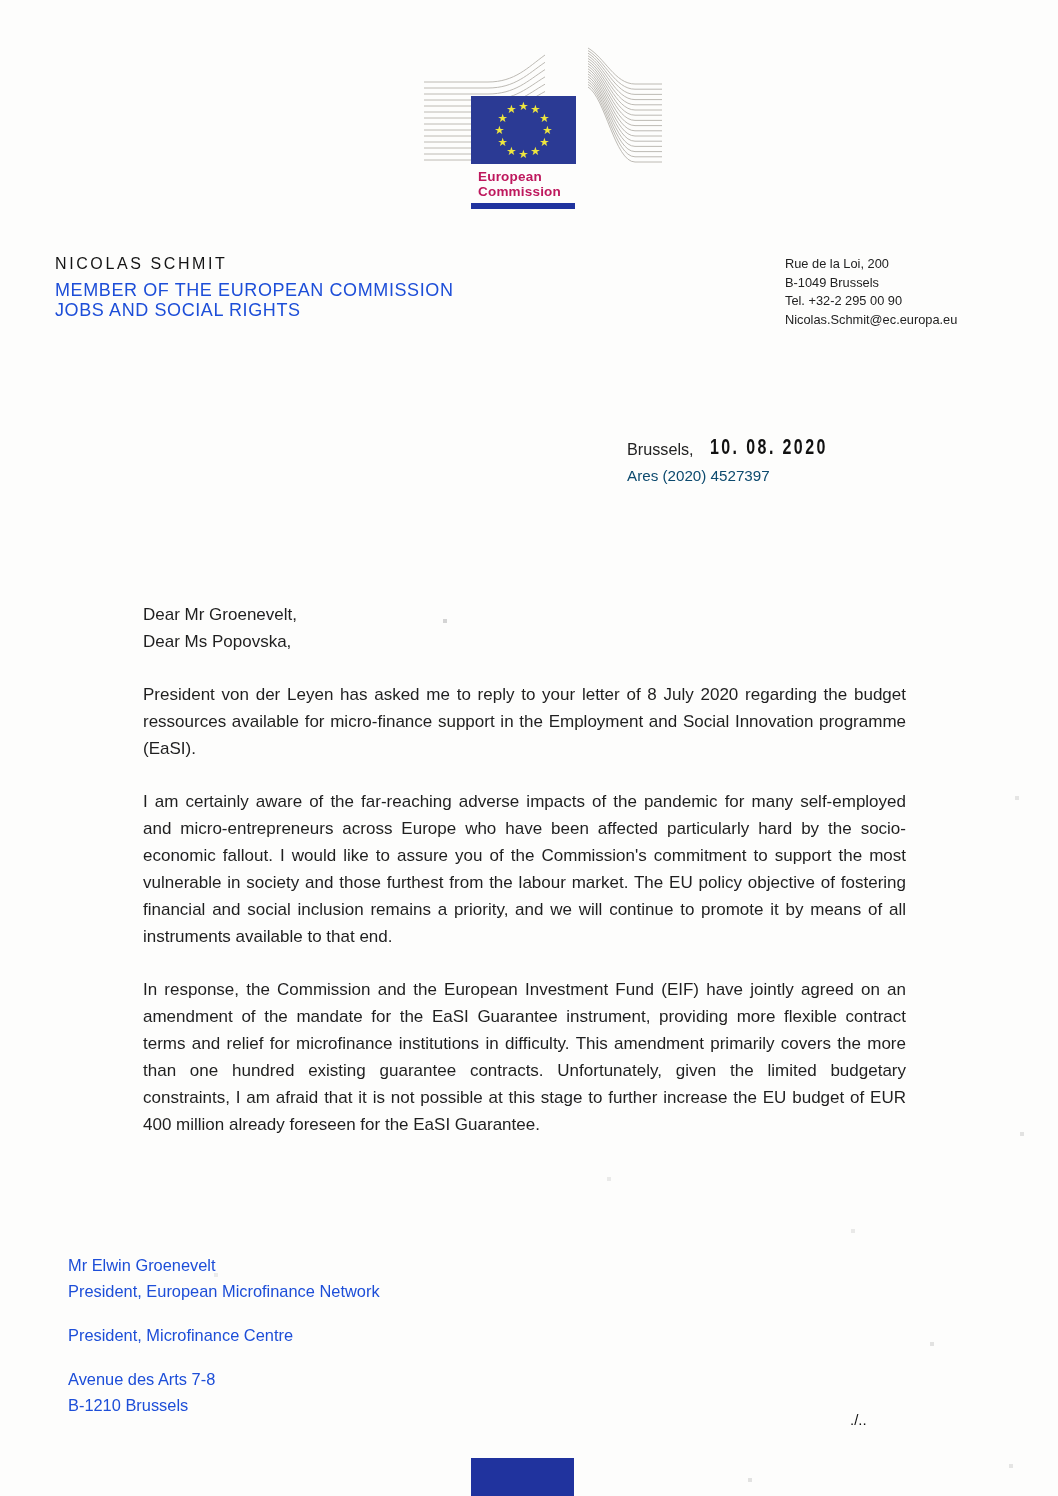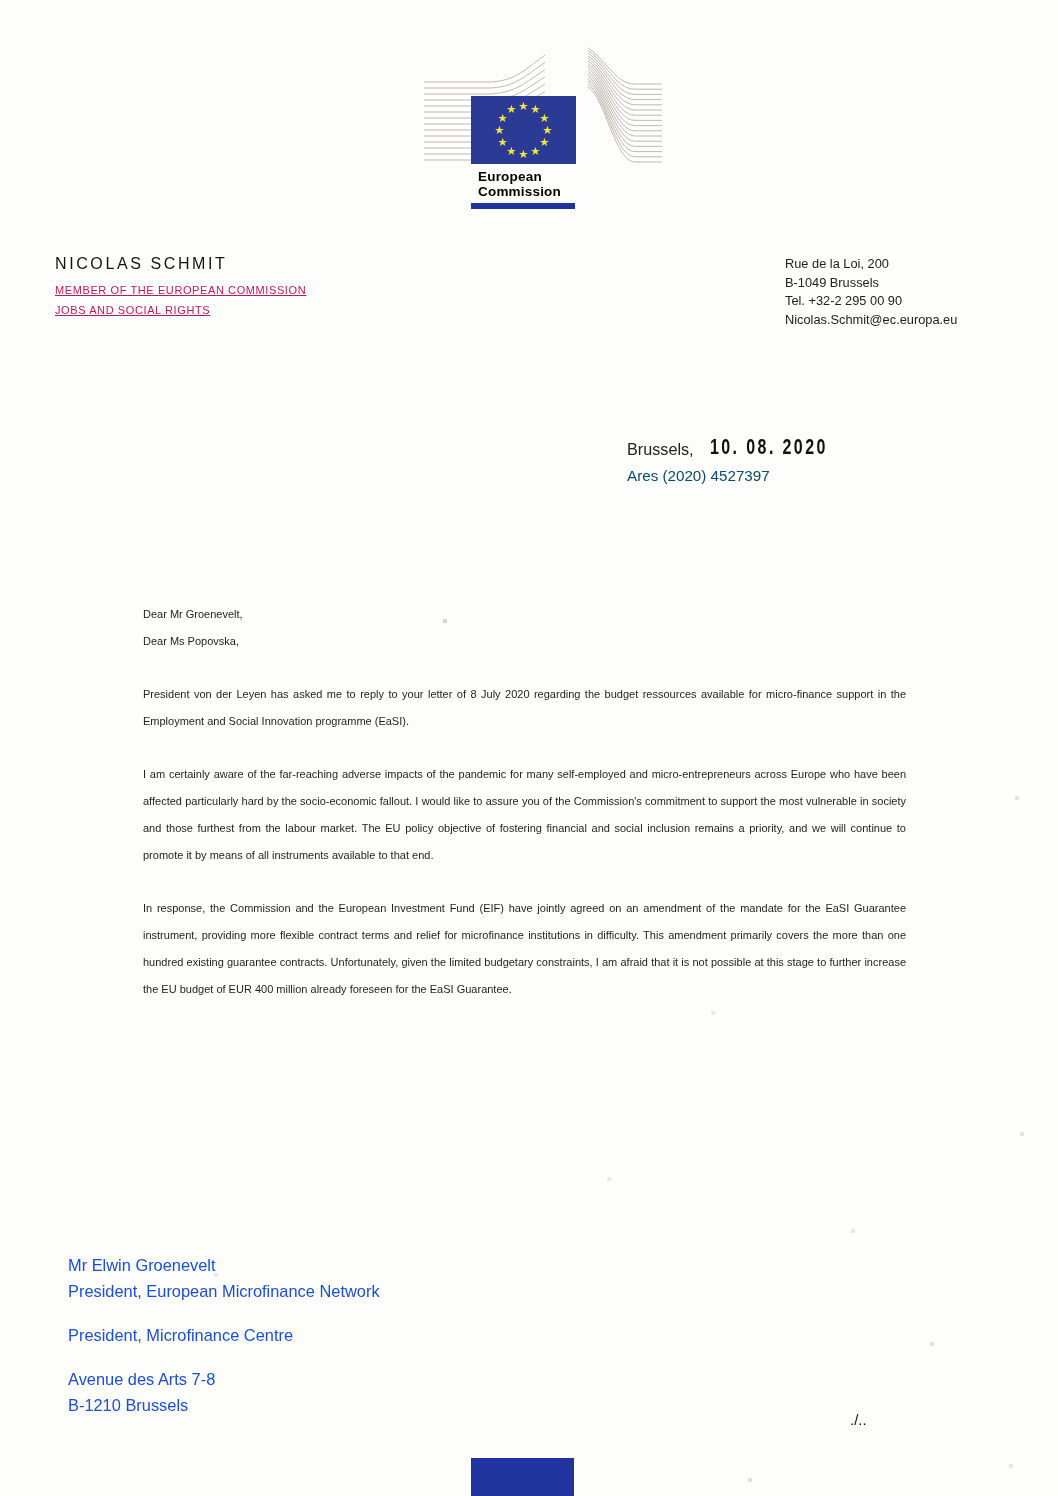--- a/index.html
+++ b/index.html
@@ -15,44 +15,44 @@
   
   .header-waves{position:absolute;left:420px;top:40px;width:245px;height:132px;}
   .header-waves path{fill:none;stroke:#b5b2ac;stroke-width:.9;}
   .flag{position:absolute;left:471px;top:96px;width:105px;height:68px;}
   .flag svg{display:block;width:100%;height:100%;}
   .flag rect{fill:var(--eu_blue,#2b3a94);}
   #stars text{fill:var(--star_yellow,#efe63e);font:11.5px "DejaVu Sans",sans-serif;}
   .logo-text{
     position:absolute;left:478px;top:169px;
     font-size:13.5px;font-weight:700;line-height:15px;
-    letter-spacing:.2px;color:#000000;
+    letter-spacing:.2px;color:#be185d;
   }
   .logo-bar{
     position:absolute;left:471px;top:203px;width:104px;height:5.5px;
     background:var(--bar_blue,#20339e);
   }
   
   .sender{position:absolute;left:55px;top:255px;}
   .sender-name{font-size:16px;font-weight:400;letter-spacing:2.6px;color:#141414;margin-bottom:7px;}
-  .sender-line{font-size:11px;letter-spacing:.6px;line-height:20px;color:#be185d;text-decoration:underline;}
+  .sender-line{font-size:18px;letter-spacing:.6px;line-height:20px;color:#1d4ed8;}
   .contact{position:absolute;left:785px;top:255px;font-size:12.8px;line-height:18.5px;color:#222;}
   
   .dateline{position:absolute;left:627px;top:437px;}
   .date-row{display:flex;align-items:baseline;font-size:16.2px;color:#222;}
   .date-stamp{
     display:inline-block;margin-left:16px;
     font-size:20px;font-weight:700;letter-spacing:3px;white-space:nowrap;
     transform:scaleX(.8) scaleY(1.12);transform-origin:left bottom;color:#111;
   }
   .ares-ref{margin-top:7px;font-size:15.2px;color:#0c4a6e;}
   
   .body-block{
     position:absolute;left:143px;top:601px;width:763px;
-    font-size:11px;line-height:27px;color:#1f1f1f;
+    font-size:17px;line-height:27px;color:#1f1f1f;
   }
   .body-block p{margin:0 0 26px 0;text-align:justify;}
   .body-block p.salutation{text-align:left;}
   
   .recipients{position:absolute;left:68px;top:1252px;font-size:16.4px;line-height:26px;color:#1d4ed8;}
   .recipient-block{margin-bottom:18px;}
   .continuation{position:absolute;left:850px;top:1411px;font-size:15px;color:#111;}
   .footer-bar{
     position:absolute;left:471px;top:1458px;width:103px;height:38px;
     background:var(--bar_blue,#20339e);

